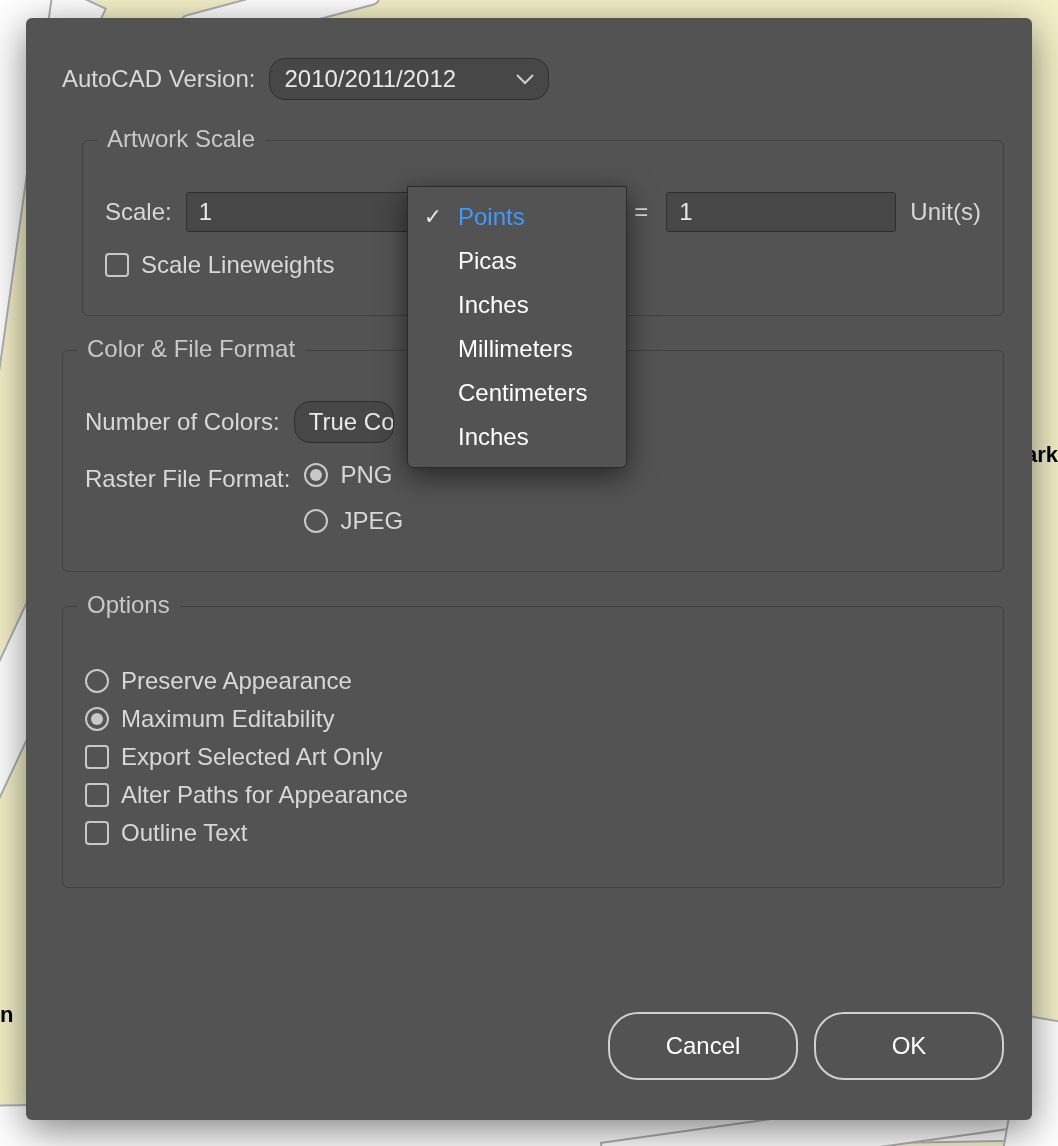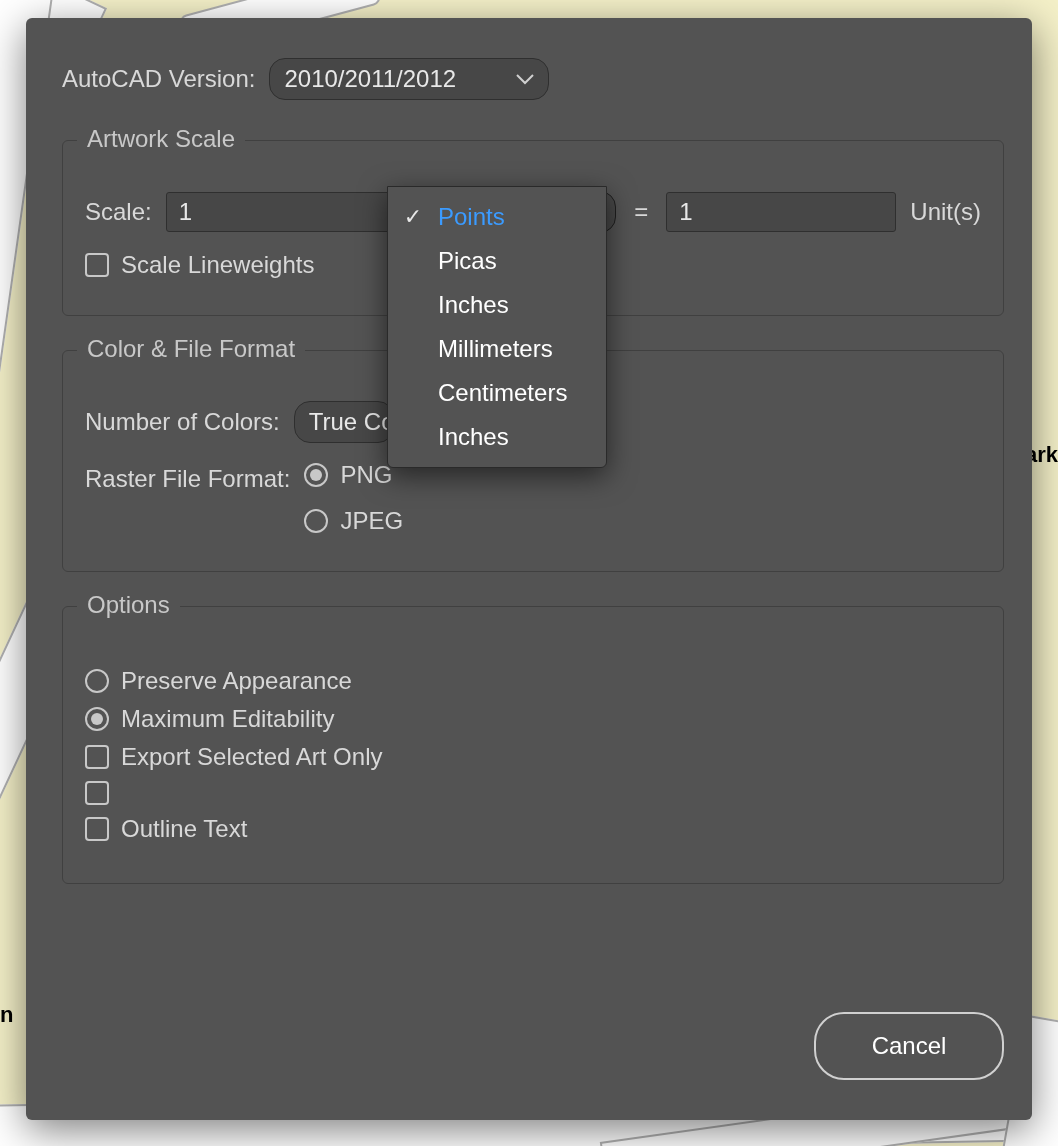--- a/index.html
+++ b/index.html
@@ -98,21 +98,21 @@
   }
 
   
   .section {
     border:1px solid #404040;
     border-radius:6px;
     margin-top:34px;
     padding:50px 22px 26px 22px;
     position:relative;
   }
-  .section.first { margin-top:40px; }
+  .section.first { margin-top:40px;margin-left:20px; }
   .section-title {
     position:absolute;
     top:-16px; left:14px;
     background:#535353;
     padding:0 10px;
     color:#c8c8c8;
     font-size:24px;
   }
 
   
@@ -297,27 +297,31 @@
       <div class="opt">
         <span class="radio selected"></span>
         <span>Maximum Editability</span>
       </div>
       <div class="opt">
         <span class="cbox"></span>
         <span>Export Selected Art Only</span>
       </div>
       <div class="opt">
         <span class="cbox"></span>
+        <span>Alter Paths for Appearance</span>
       </div>
       <div class="opt">
         <span class="cbox"></span>
         <span>Outline Text</span>
       </div>
     </div>
 
   </div>
 
   <div class="footer">
     <div class="btn">
       <span>Cancel</span>
     </div>
+    <div class="btn">
+      <span>OK</span>
+    </div>
   </div>
 </div>
 
 </body></html>

